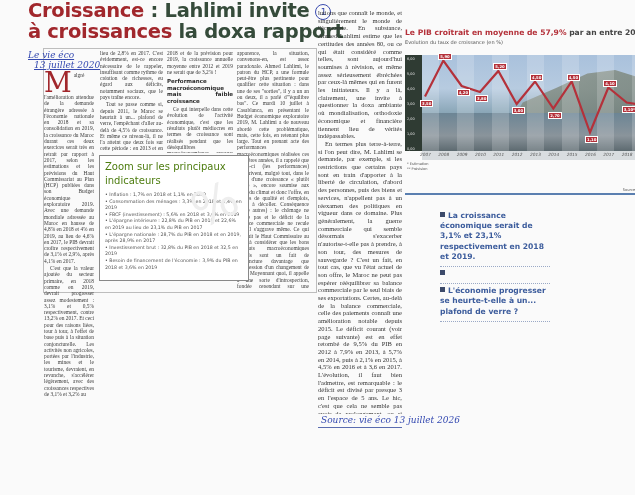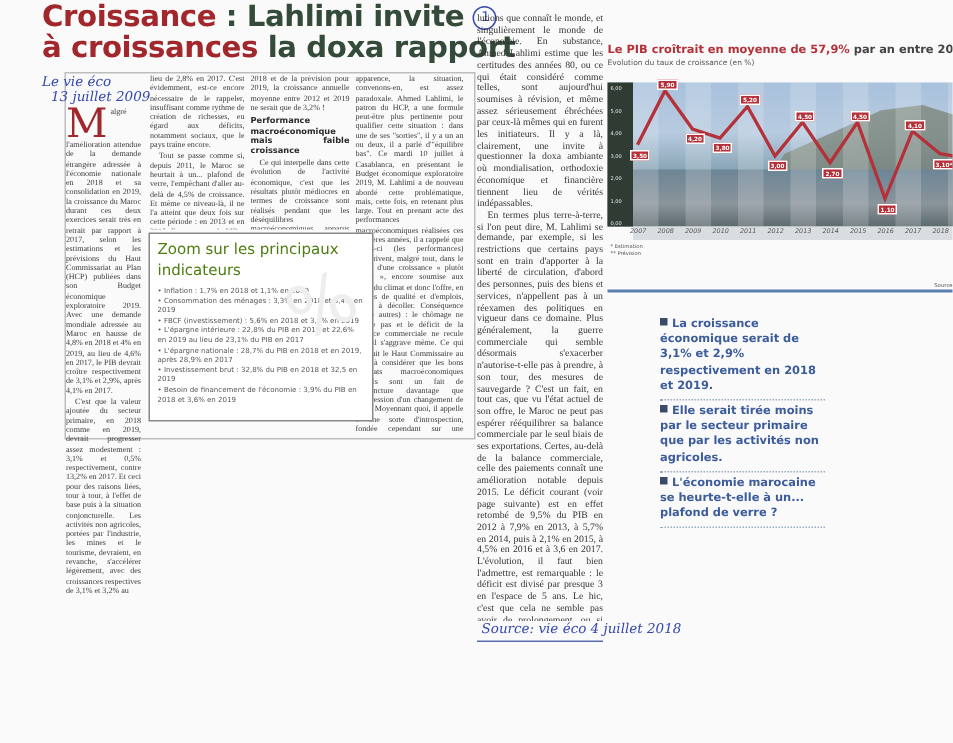--- a/index.html
+++ b/index.html
@@ -52,23 +52,23 @@
 
   <div class="headline">
     <div class="l1">
       <span class="red">Croissance</span><span class="dark"> : Lahlimi invite</span><span class="circle-mark">1</span>
     </div>
     <div class="l2">
       <span class="red">à croissances</span><span class="dark"> la doxa rapport</span>
     </div>
   </div>
 
-  <div class="handwrite" style="left:14px; top:50px;">
+  <div class="handwrite" style="left:14px; top:50px;text-decoration:underline;">
     <div>Le vie éco</div>
-    <div style="margin-left:6px;">13 juillet 2009</div>
+    <div style="margin-left:6px;">13 juillet 2020</div>
   </div>
 
   <div class="col" style="left:30px; top:72px; width:50px;">
     <span class="dropcap">M</span>
     <p style="text-indent:0;">algré l'amélioration attendue de la demande étrangère adressée à l'économie nationale en 2018 et sa consolidation en 2019, la croissance du Maroc durant ces deux exercices serait très en retrait par rapport à 2017, selon les estimations et les prévisions du Haut Commissariat au Plan (HCP) publiées dans son Budget économique exploratoire 2019. Avec une demande mondiale adressée au Maroc en hausse de 4,8% en 2018 et 4% en 2019, au lieu de 4,6% en 2017, le PIB devrait croître respectivement de 3,1% et 2,9%, après 4,1% en 2017.</p>
     <p>C'est que la valeur ajoutée du secteur primaire, en 2018 comme en 2019, devrait progresser assez modestement : 3,1% et 0,5% respectivement, contre 13,2% en 2017. Et ceci pour des raisons liées, tour à tour, à l'effet de base puis à la situation conjoncturelle. Les activités non agricoles, portées par l'industrie, les mines et le tourisme, devraient, en revanche, s'accélérer légèrement, avec des croissances respectives de 3,1% et 3,2% au</p>
   </div>
 
   <div class="col" style="left:86px; top:50px; width:63px; height:103px; overflow:hidden;">
     <p style="text-indent:0;">lieu de 2,8% en 2017. C'est évidemment, est-ce encore nécessaire de le rappeler, insuffisant comme rythme de création de richesses, eu égard aux déficits, notamment sociaux, que le pays traîne encore.</p>
@@ -96,21 +96,21 @@
     <div class="zitem">• Investissement brut : 32,8% du PIB en 2018 et 32,5 en 2019</div>
     <div class="zitem">• Besoin de financement de l'économie : 3,9% du PIB en 2018 et 3,6% en 2019</div>
 
   </div>
 
   <div class="col3" style="height:405px; overflow:hidden;">
     <p style="text-indent:0;">lutions que connaît le monde, et singulièrement le monde de l'économie. En substance, Ahmed Lahlimi estime que les certitudes des années 80, ou ce qui était considéré comme telles, sont aujourd'hui soumises à révision, et même assez sérieusement ébréchées par ceux-là mêmes qui en furent les initiateurs. Il y a là, clairement, une invite à questionner la doxa ambiante où mondialisation, orthodoxie économique et financière tiennent lieu de vérités indépassables.</p>
     <p>En termes plus terre-à-terre, si l'on peut dire, M. Lahlimi se demande, par exemple, si les restrictions que certains pays sont en train d'apporter à la liberté de circulation, d'abord des personnes, puis des biens et services, n'appellent pas à un réexamen des politiques en vigueur dans ce domaine. Plus généralement, la guerre commerciale qui semble désormais s'exacerber n'autorise-t-elle pas à prendre, à son tour, des mesures de sauvegarde ? C'est un fait, en tout cas, que vu l'état actuel de son offre, le Maroc ne peut pas espérer rééquilibrer sa balance commerciale par le seul biais de ses exportations. Certes, au-delà de la balance commerciale, celle des paiements connaît une amélioration notable depuis 2015. Le déficit courant (voir page suivante) est en effet retombé de 9,5% du PIB en 2012 à 7,9% en 2013, à 5,7% en 2014, puis à 2,1% en 2015, à 4,5% en 2016 et à 3,6 en 2017. L'évolution, il faut bien l'admettre, est remarquable : le déficit est divisé par presque 3 en l'espace de 5 ans. Le hic, c'est que cela ne semble pas avoir de prolongement, ou si peu, dans la sphère réelle ; c'est-à-dire dans l'amélioration de l'offre, surtout exportable, et les emplois créés. Au bas mot, voici de quoi alimenter le débat, en cours, sur le modèle de développement ■</p>
   </div>
   <div class="rule3"></div>
-  <div class="sig">Source: vie éco 4 juillet 2018</div>
+  <div class="sig">Source: vie éco 13 juillet 2026</div>
 
   <div class="chartwrap">
     <div class="chart-title"><span style="color:#b4313a;">Le PIB croîtrait en moyenne de 57,9%</span> <span>par an entre 2012 et 2019</span></div>
     <div class="chart-sub">Evolution du taux de croissance (en %)</div>
 
     <div class="chartarea">
       <div class="mountain"></div>
       <div class="port"></div>
       <div class="stripe" style="left:17px; width:17px;"></div>
       <div class="stripe" style="left:52px; width:17px;"></div>
@@ -166,18 +166,18 @@
 
     <div class="notes">
       <div>* Estimation</div>
       <div>** Prévision</div>
     </div>
     <div class="source">Source : HCP</div>
     <div class="chart-rule"></div>
   </div>
 
   <div class="sidebar">
-    <div class="item"><span class="bullet"></span><span>La croissance économique serait de 3,1% et 2,9% respectivement en 2018 et 2019.</span></div>
-    <div class="item"><span class="bullet"></span><span>Elle serait tirée moins par le secteur primaire que par les activités non agricoles.</span></div>
-    <div class="item"><span class="bullet"></span><span>L'économie marocaine se heurte-t-elle à un... plafond de verre ?</span></div>
+    <div class="item"><span class="bullet"></span><span>La croissance économique serait de 3,1% et 23,1% respectivement en 2018 et 2019.</span></div>
+    <div class="item"><span class="bullet"></span></div>
+    <div class="item"><span class="bullet"></span><span>L'économie progresser se heurte-t-elle à un... plafond de verre ?</span></div>
   </div>
 
 </div>
 
 </body></html>

